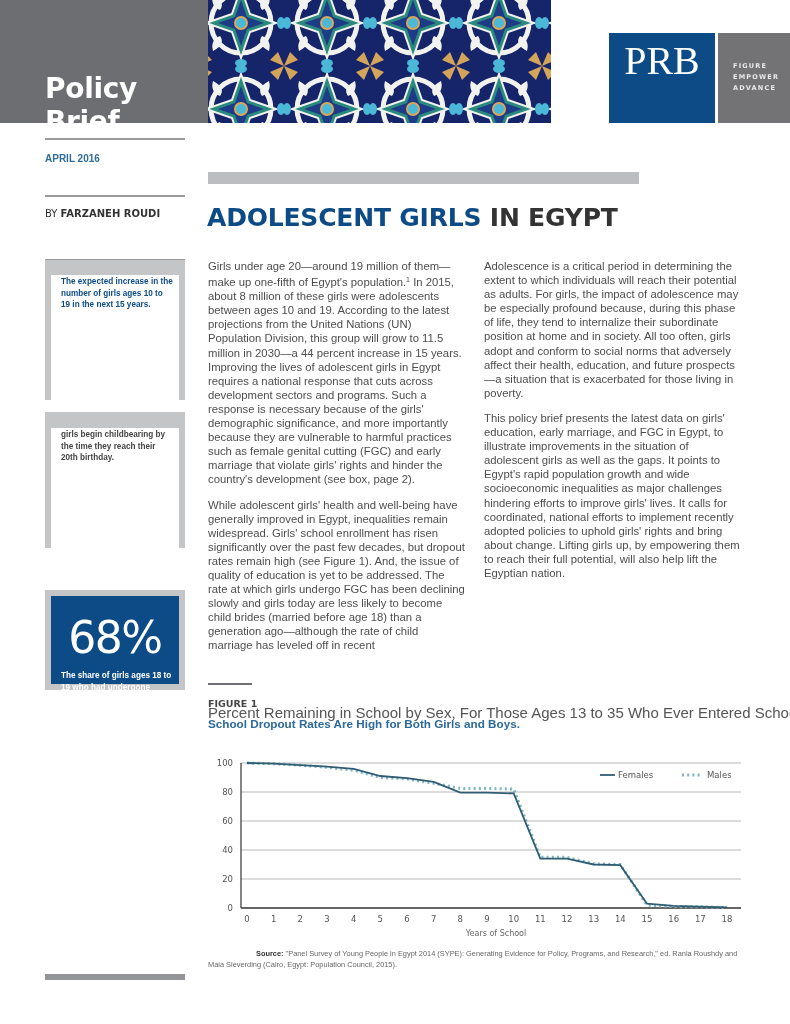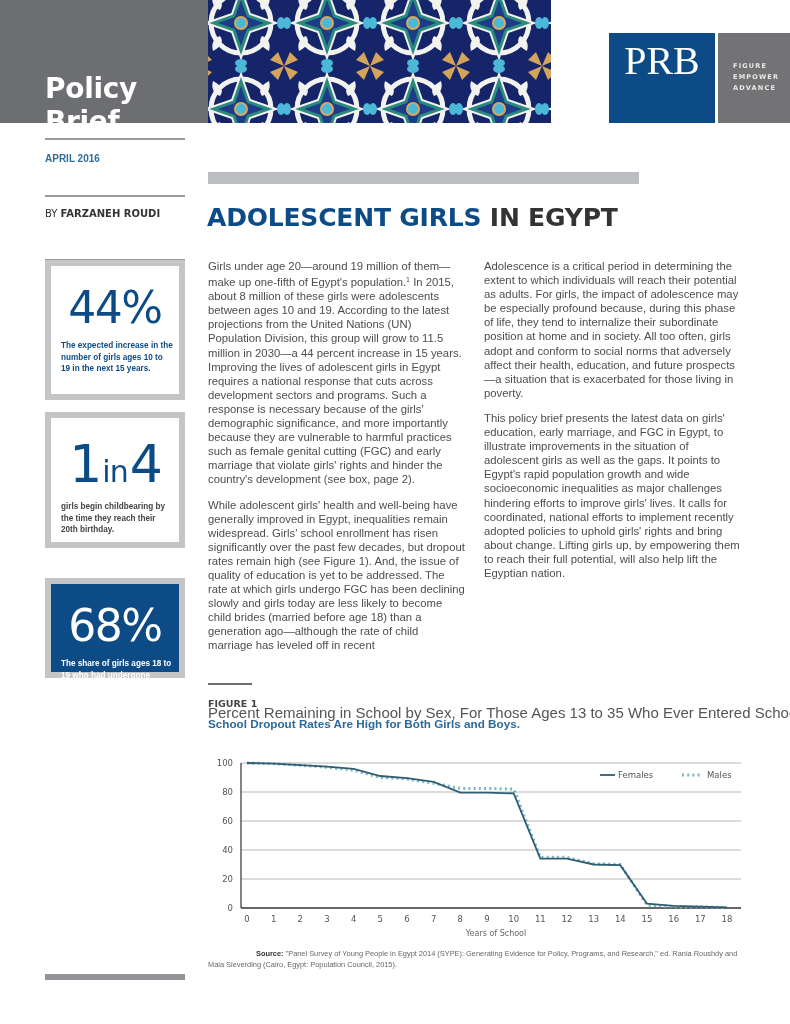--- a/index.html
+++ b/index.html
@@ -93,35 +93,31 @@
 </div>
 
 <div class="l-rule" style="top:138px"></div>
 <div class="date">APRIL 2016</div>
 <div class="l-rule" style="top:195px"></div>
 <div class="byline"><span>BY </span><b>FARZANEH ROUDI</b></div>
 <div class="l-rule" style="top:259px"></div>
 
 <div class="stat-box" style="top:260px;height:140px">
   <div class="stat-inner">
-    <div class="stat-big" style="padding-top:20px">44%</div>
     <div class="stat-desc" style="margin-top:9px">The expected increase in the number of girls ages 10 to 19 in the next 15 years.</div>
   </div>
 </div>
 
 <div class="stat-box grayt" style="top:412px;height:136px">
   <div class="stat-inner">
-    <div class="onein4" style="padding-top:20px">
-      <span class="n">1</span><span class="in">in</span><span class="n">4</span>
-    </div>
     <div class="stat-desc" style="margin-top:10px">girls begin childbearing by the time they reach their 20th birthday.</div>
   </div>
 </div>
 
-<div class="stat-box dark" style="top:578px;height:100px">
+<div class="stat-box dark" style="top:590px;height:100px">
   <div class="stat-inner">
     <div class="stat-big" style="padding-top:20px">68%</div>
     <div class="stat-desc" style="margin-top:9px">The share of girls ages 18 to 19 who had undergone female genital cutting in 2014.</div>
   </div>
 </div>
 
 <div class="bottom-bar"></div>
 
 <div class="top-bar"></div>
 <h1 class="main-title"><span class="strong">ADOLESCENT GIRLS</span><span> IN EGYPT</span></h1>

